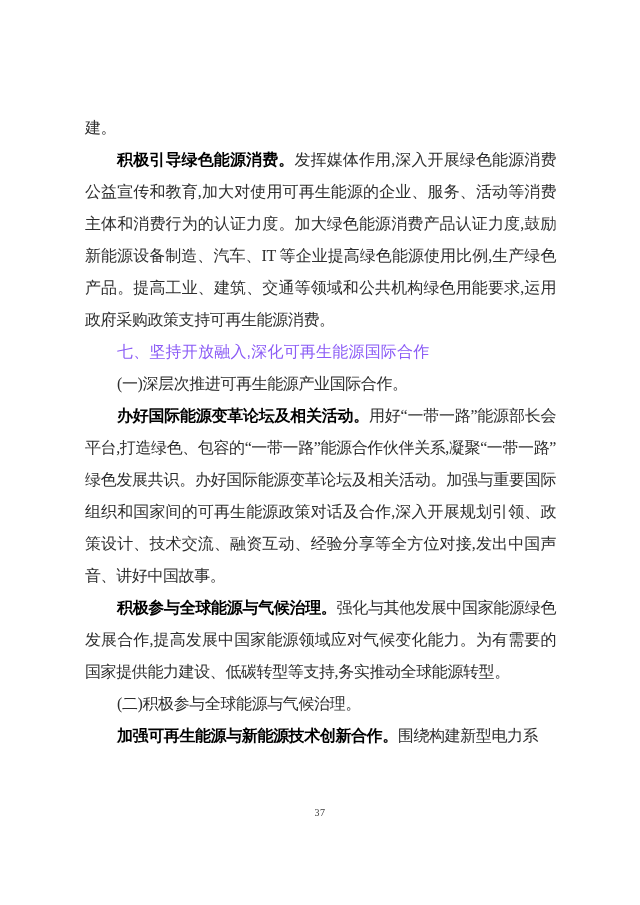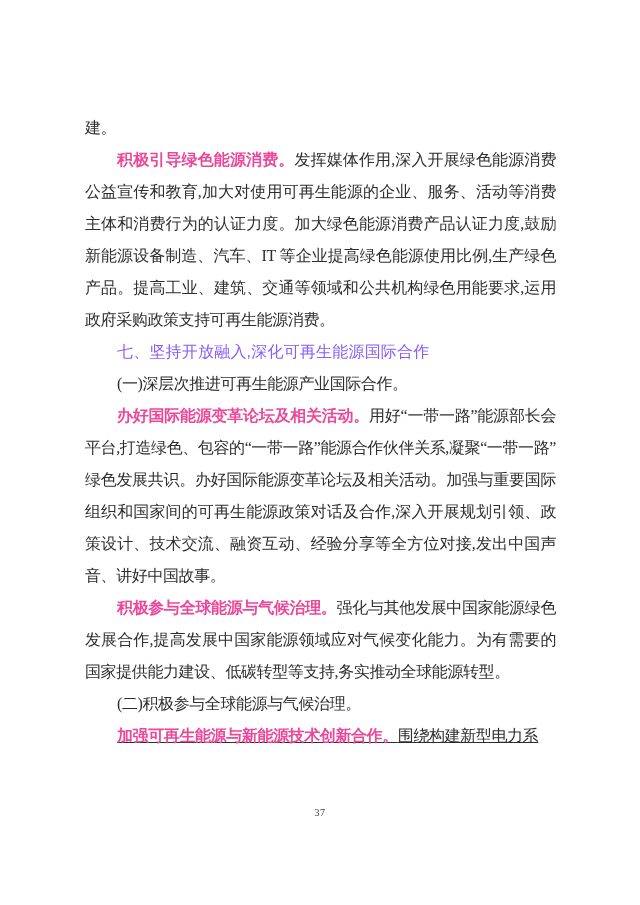--- a/index.html
+++ b/index.html
@@ -41,38 +41,37 @@
     font-weight: normal;
   }
   .para {
     text-indent: 2em;
   }
   .no-indent {
     text-indent: 0;
   }
   .lead {
     font-weight: bold;
-    color: #ec4899;
+    color: #000000;
   }
   .heading {
     font-family: "Liberation Sans", sans-serif;
     font-weight: bold;
     letter-spacing: 0.2px;
     text-indent: 2em;
     color: #8b5cf6;
     text-align: left;
   }
   .subheading {
     text-indent: 2em;
   }
   
   .clip-one-line {
     max-height: 32px;
     overflow: hidden;
-    text-decoration: underline;
   }
   .page-number {
     position: absolute;
     top: 803px;
     left: 0;
     width: 640px;
     text-align: center;
     font-size: 10px;
     line-height: 20px;
     letter-spacing: 0.5px;

